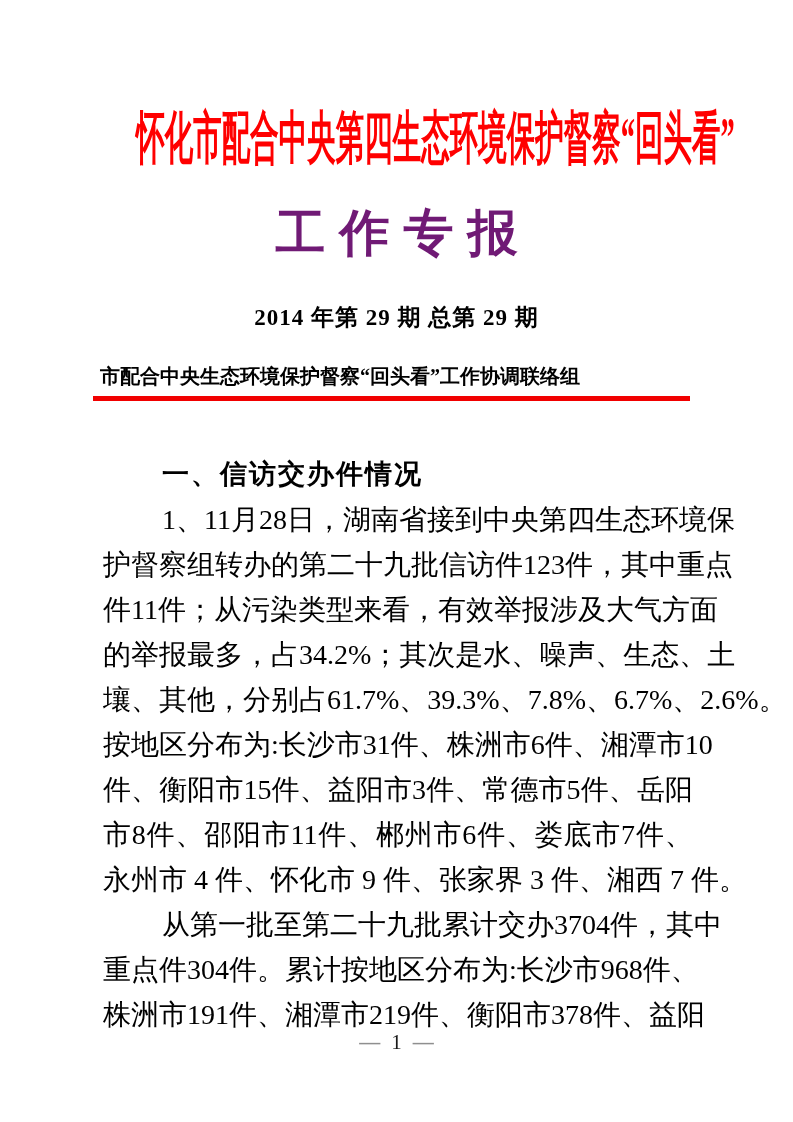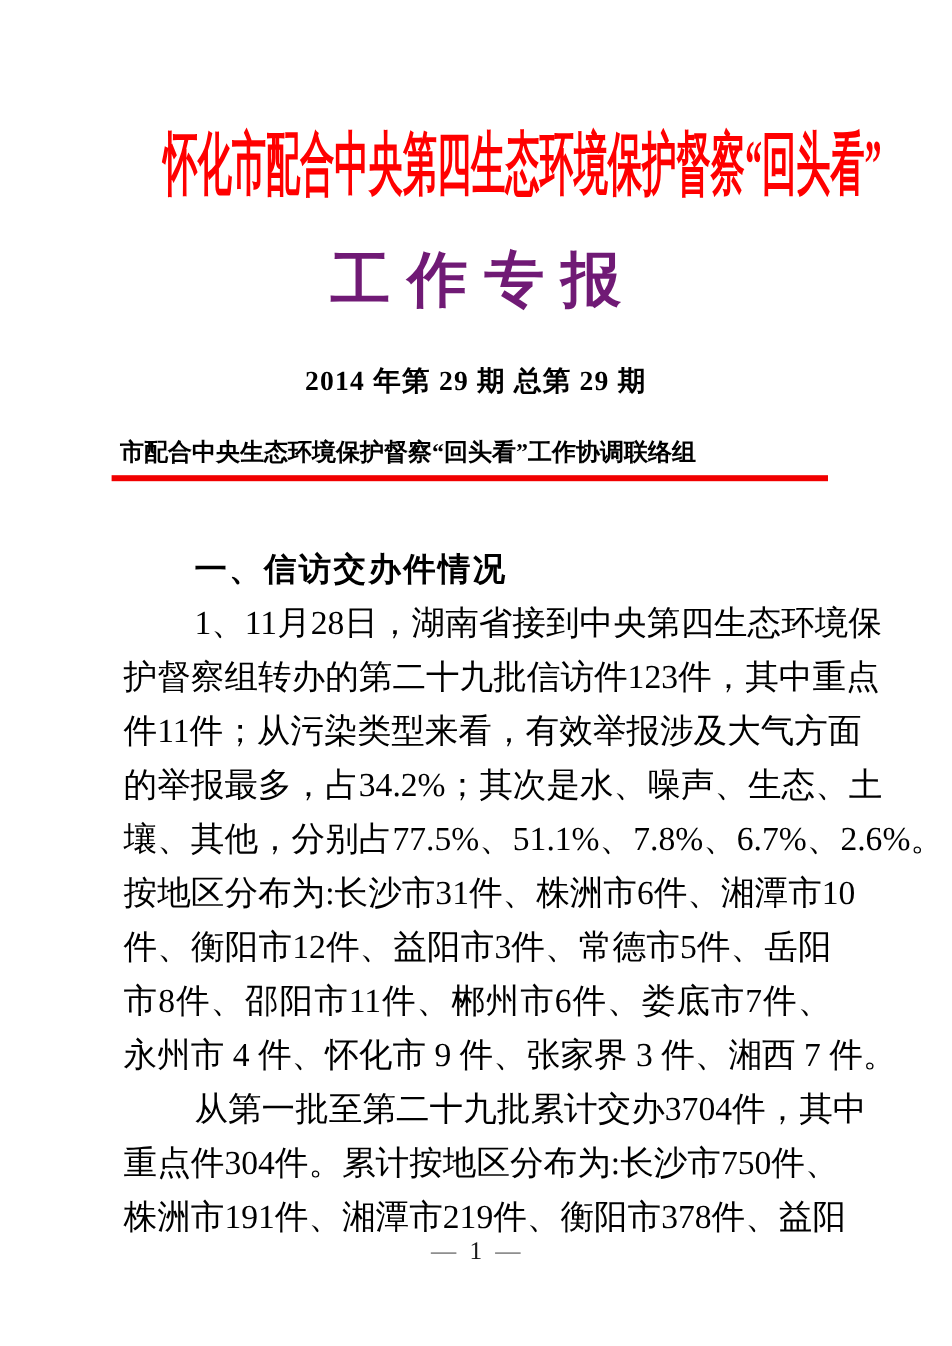--- a/index.html
+++ b/index.html
@@ -212,23 +212,23 @@
       </div>
     <div class="bline jline">
         <span>壤</span>
         <span>、</span>
         <span>其</span>
         <span>他</span>
         <span>，</span>
         <span>分</span>
         <span>别</span>
         <span>占</span>
-        <span> 77.5%</span>
-        <span>、</span>
-        <span>51.1%</span>
+        <span> 61.7%</span>
+        <span>、</span>
+        <span>39.3%</span>
         <span>、</span>
         <span>7.8%</span>
         <span>、</span>
         <span>6.7%</span>
         <span>、</span>
         <span>2.6%</span>
         <span>。</span>
       </div>
     <div class="bline jline">
         <span>按</span>
@@ -254,21 +254,21 @@
         <span>潭</span>
         <span>市</span>
         <span> 10</span>
       </div>
     <div class="bline jline">
         <span>件</span>
         <span>、</span>
         <span>衡</span>
         <span>阳</span>
         <span>市</span>
-        <span> 12 </span>
+        <span> 15 </span>
         <span>件</span>
         <span>、</span>
         <span>益</span>
         <span>阳</span>
         <span>市</span>
         <span> 3 </span>
         <span>件</span>
         <span>、</span>
         <span>常</span>
         <span>德</span>
@@ -337,21 +337,21 @@
         <span>按</span>
         <span>地</span>
         <span>区</span>
         <span>分</span>
         <span>布</span>
         <span>为</span>
         <span>:</span>
         <span>长</span>
         <span>沙</span>
         <span>市</span>
-        <span> 750 </span>
+        <span> 968 </span>
         <span>件</span>
         <span>、</span>
       </div>
     <div class="bline jline">
         <span>株</span>
         <span>洲</span>
         <span>市</span>
         <span> 191 </span>
         <span>件</span>
         <span>、</span>

